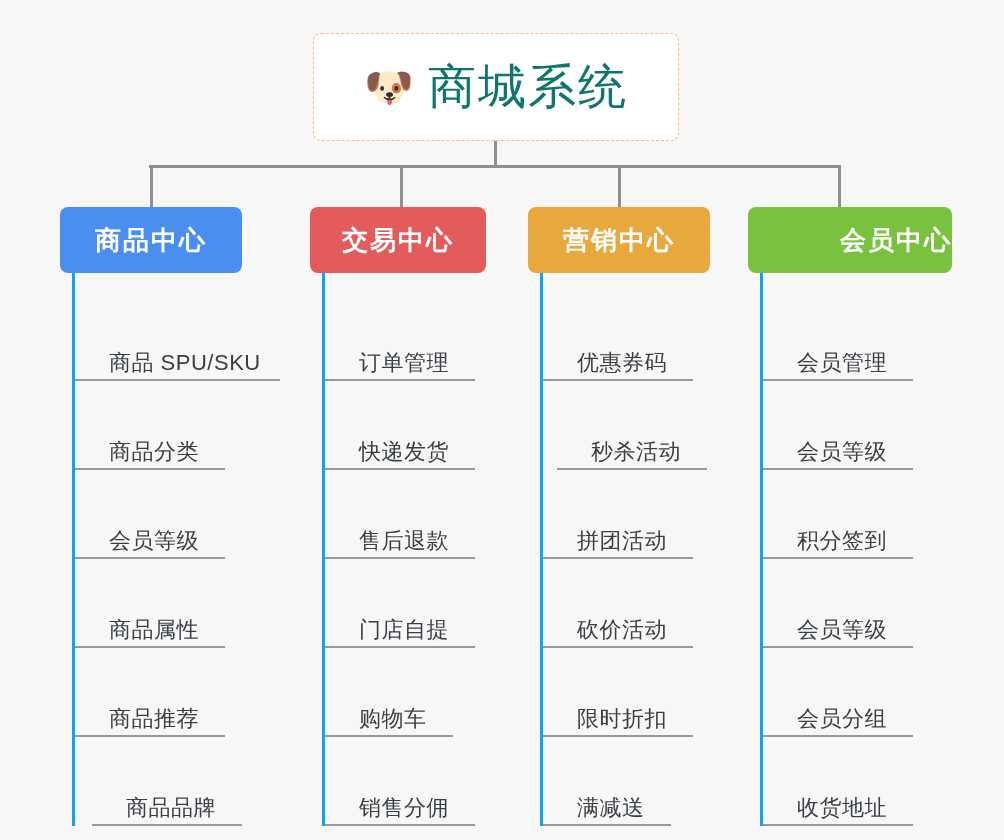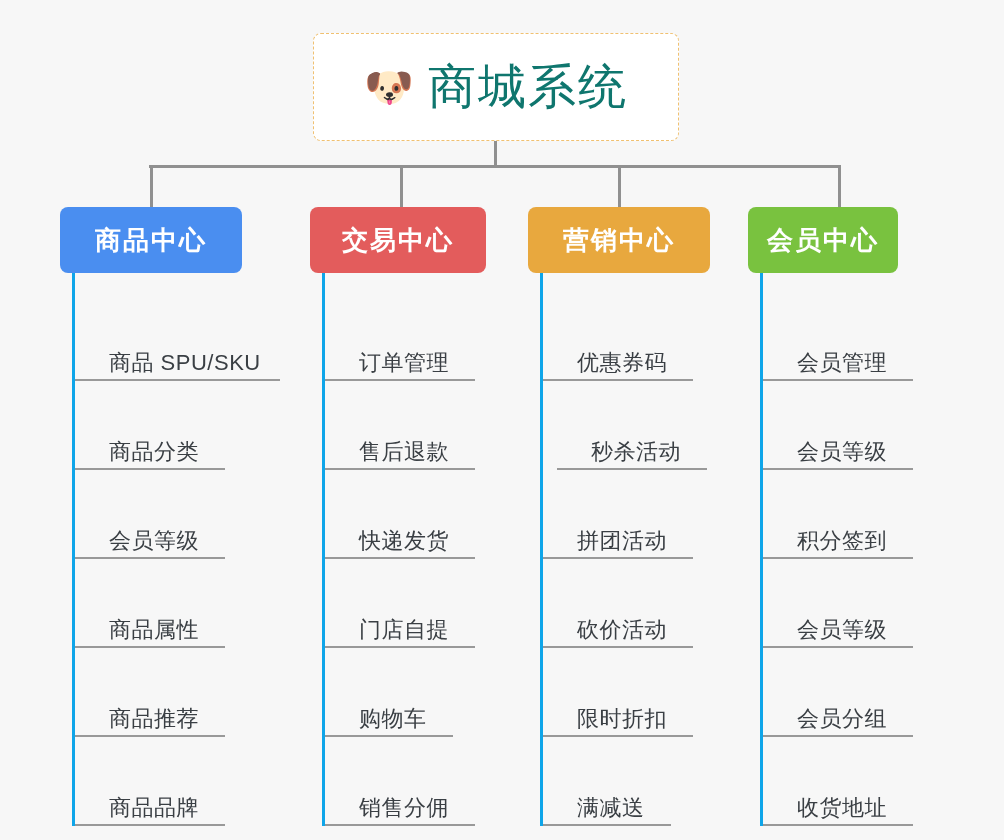--- a/index.html
+++ b/index.html
@@ -148,38 +148,38 @@
           </div>
           <div class="leaf-item" style="width: 150px;">
             <span class="leaf-label">会员等级</span>
           </div>
           <div class="leaf-item" style="width: 150px;">
             <span class="leaf-label">商品属性</span>
           </div>
           <div class="leaf-item" style="width: 150px;">
             <span class="leaf-label">商品推荐</span>
           </div>
-          <div class="leaf-item" style="width: 150px;">
+          <div class="leaf-item" style="width: 150px; margin-left: 17px;">
             <span class="leaf-label">商品品牌</span>
           </div>
         </div>
       </div>
       <div class="column" style="left: 310px;">
         <div class="cat-header" style="width: 176px; background: rgb(227, 92, 92);">
           <span>交易中心</span>
         </div>
         <div class="leaf-rail">
           <div class="leaf-item" style="width: 150px;">
             <span class="leaf-label">订单管理</span>
           </div>
           <div class="leaf-item" style="width: 150px;">
+            <span class="leaf-label">快递发货</span>
+          </div>
+          <div class="leaf-item" style="width: 150px;">
             <span class="leaf-label">售后退款</span>
-          </div>
-          <div class="leaf-item" style="width: 150px;">
-            <span class="leaf-label">快递发货</span>
           </div>
           <div class="leaf-item" style="width: 150px;">
             <span class="leaf-label">门店自提</span>
           </div>
           <div class="leaf-item" style="width: 128px;">
             <span class="leaf-label">购物车</span>
           </div>
           <div class="leaf-item" style="width: 150px;">
             <span class="leaf-label">销售分佣</span>
           </div>
@@ -204,21 +204,21 @@
           </div>
           <div class="leaf-item" style="width: 150px;">
             <span class="leaf-label">限时折扣</span>
           </div>
           <div class="leaf-item" style="width: 128px;">
             <span class="leaf-label">满减送</span>
           </div>
         </div>
       </div>
       <div class="column" style="left: 748px;">
-        <div class="cat-header" style="width: 150px; background: rgb(121, 194, 63);">
+        <div class="cat-header" style="width: 204px; background: rgb(121, 194, 63); justify-content: flex-end;">
           <span>会员中心</span>
         </div>
         <div class="leaf-rail">
           <div class="leaf-item" style="width: 150px;">
             <span class="leaf-label">会员管理</span>
           </div>
           <div class="leaf-item" style="width: 150px;">
             <span class="leaf-label">会员等级</span>
           </div>
           <div class="leaf-item" style="width: 150px;">

